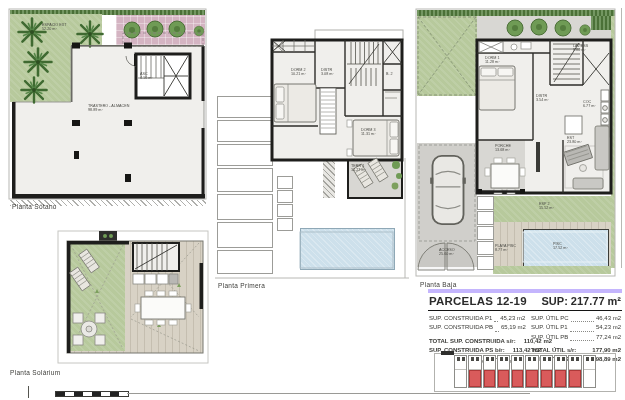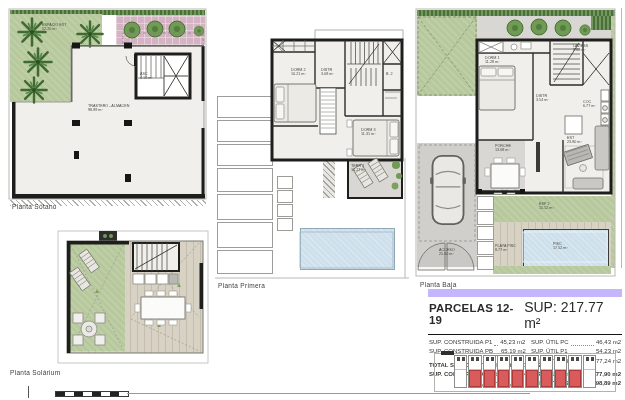--- a/index.html
+++ b/index.html
@@ -17,23 +17,23 @@
   .hatch{background-image:repeating-linear-gradient(45deg,rgba(110,110,104,.55) 0 1px,transparent 1px 4px);}
   .thinline{background:#b8b8b4;}
   .whitebox{background:#fff;border:1px solid #9c9c98;}
   
   .plan-caption{position:absolute;font-size:6.5px;color:#3c3c38;letter-spacing:.3px;white-space:nowrap;}
   .micro{position:absolute;font-size:6px;line-height:1.2;color:#4a4a45;transform:scale(.62);transform-origin:0 0;white-space:nowrap;}
   .micro span{display:block;}
   
   .panel{position:absolute;left:428px;top:289px;width:194px;color:#2b2b2b;}
   .panel-header{display:flex;justify-content:space-between;align-items:baseline;
-    border-top:8px solid #c4b5fd;border-bottom:1.5px solid #141414;padding:2px 1px 3px 1px;}
+    border-top:4px solid #c4b5fd;border-bottom:1.5px solid #141414;padding:2px 1px 3px 1px;}
   .panel-title{font-size:11.5px;font-weight:bold;letter-spacing:.2px;}
-  .panel-sup{font-size:14px;font-weight:normal;}
+  .panel-sup{font-size:11px;font-weight:bold;}
   .spec-cols{display:flex;gap:12px;padding:3px 1px 0 1px;}
   .spec-col{flex:1;min-width:0;}
   .spec-row{display:flex;align-items:flex-end;font-size:6px;color:#3a3a36;line-height:1.55;}
   .spec-row .sl{white-space:nowrap;}
   .spec-row .leader{flex:1;border-bottom:1px dotted #8a8a86;margin:0 2px 1px 2px;min-width:4px;}
   .spec-row .leader.noline{border-bottom:none;}
   .spec-row .sv{white-space:nowrap;}
   .spec-row.total{font-weight:bold;}
   .tots{margin-top:4px;}
   .phase-note{display:flex;justify-content:flex-end;align-items:center;font-size:6px;color:#55554f;margin-top:3px;}

